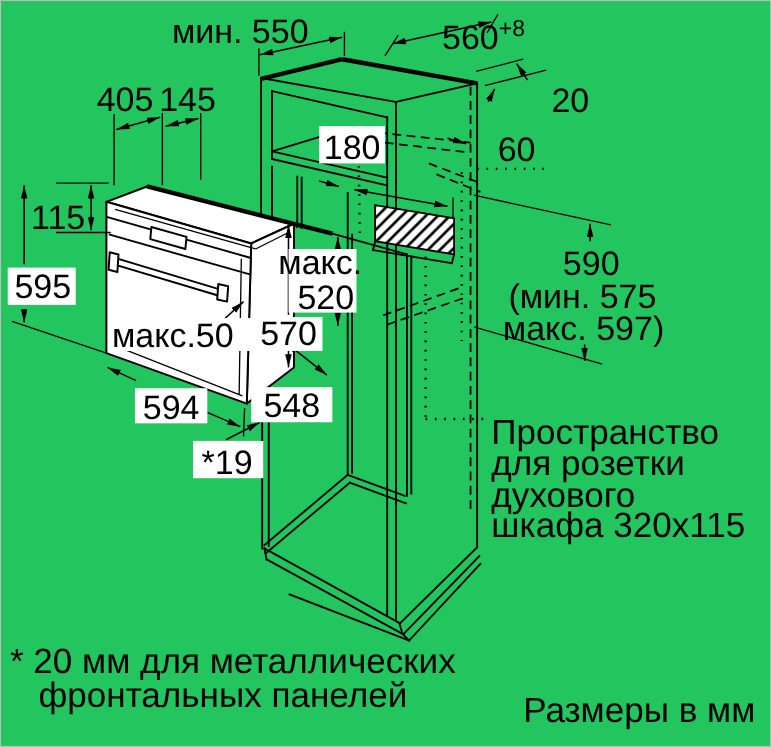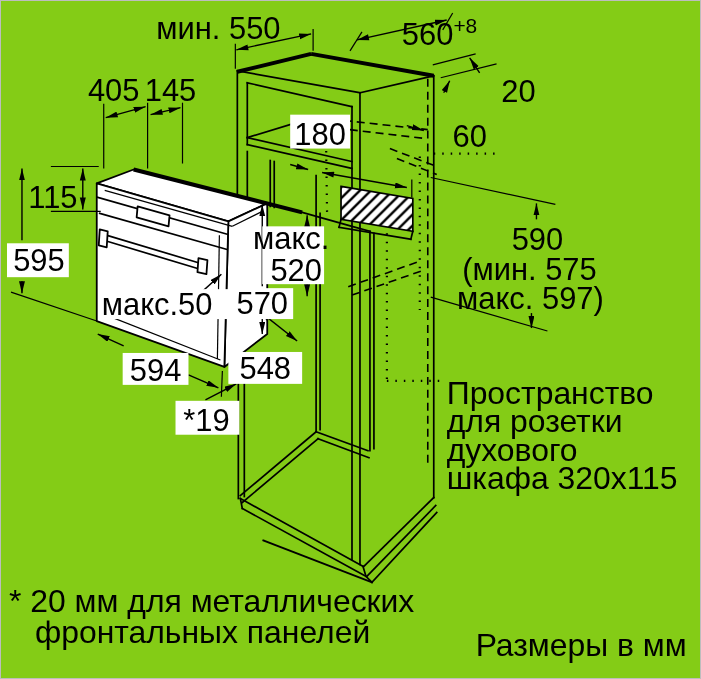--- a/index.html
+++ b/index.html
@@ -1,16 +1,16 @@
 <!DOCTYPE html>
 <html><head>
 <meta charset="utf-8">
 <style>
   html,body{margin:0;padding:0;background:#fff;}
-  #frame{width:699px;height:677px;border:1px solid #bdbdbd;background:#84cc16;position:relative;overflow:hidden;}
+  #frame{width:699px;height:677px;border:1px solid #bdbdbd;background:#22c55e;position:relative;overflow:hidden;}
   svg{display:block;}
   .ln{stroke:#000;stroke-width:1.7;fill:none;stroke-linecap:square;}
   .thin{stroke:#000;stroke-width:1.2;fill:none;}
   .thick{stroke:#000;stroke-width:4;fill:none;stroke-linecap:butt;}
   .dash{stroke:#000;stroke-width:1.6;fill:none;stroke-dasharray:8 5;}
   .dot{stroke:#000;stroke-width:2.2;fill:none;stroke-dasharray:1.5 7;}
   .dim{stroke:#000;stroke-width:1.4;fill:none;}
   .ext{stroke:#000;stroke-width:1.2;fill:none;}
   .wh{fill:#fff;stroke:none;}
   .face{fill:#fff;stroke:#000;stroke-width:1.8;stroke-linejoin:round;}

